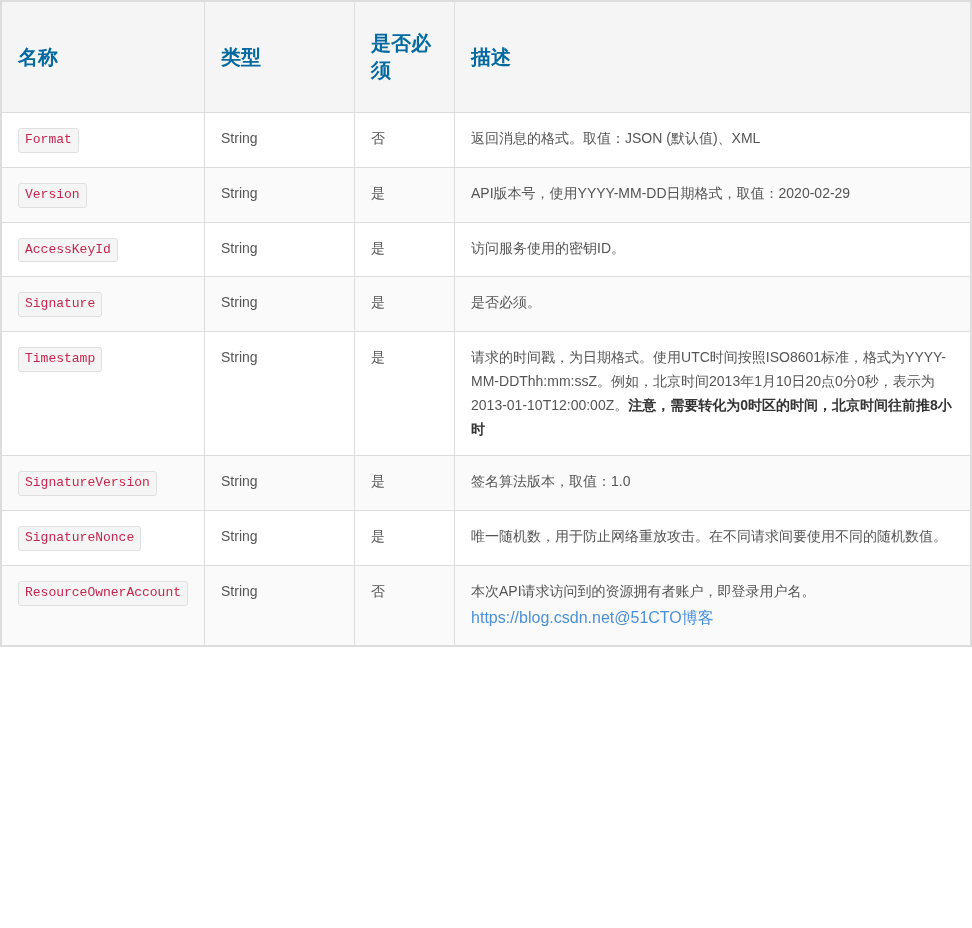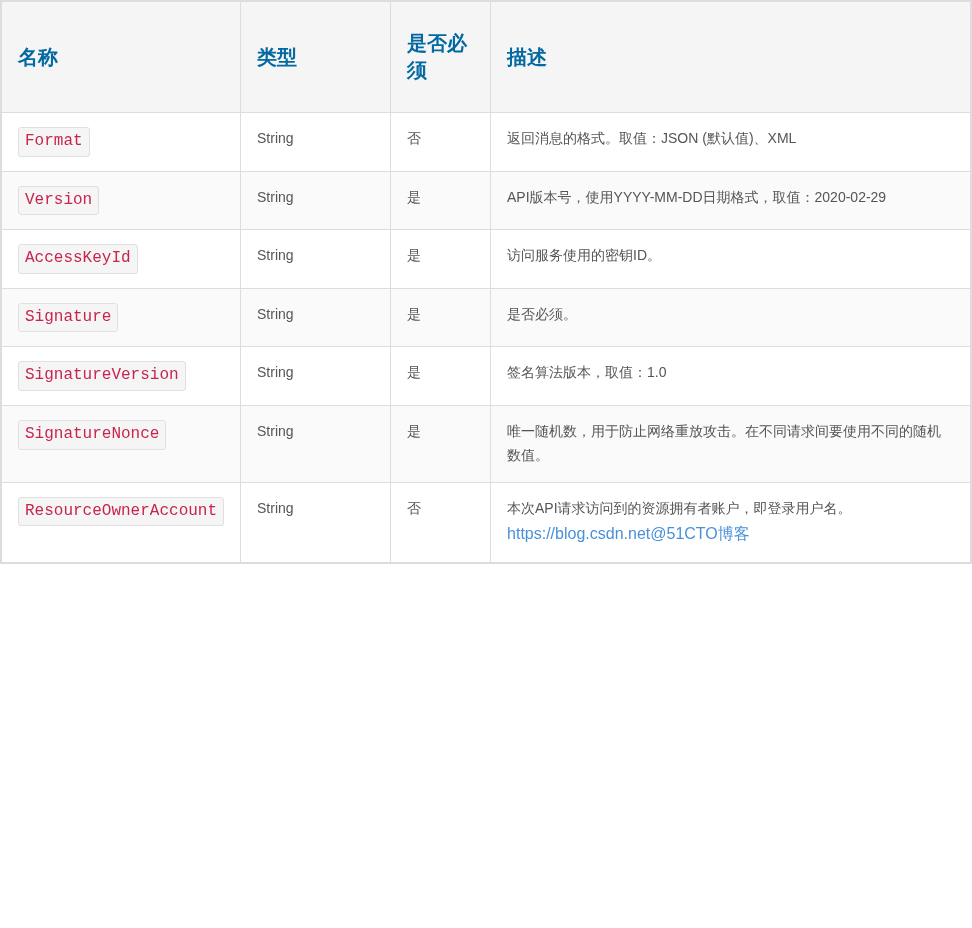--- a/index.html
+++ b/index.html
@@ -47,21 +47,21 @@
       line-height: 1.6;
       color: #555;
     }
     .code-tag {
       display: inline-block;
       background-color: #f5f5f5;
       border: 1px solid #e0e0e0;
       border-radius: 3px;
       padding: 1px 6px;
       font-family: Consolas, "Courier New", monospace;
-      font-size: 16px;
+      font-size: 13px;
       color: #c7254e;
     }
     .desc-cell {
       color: #555;
       line-height: 1.7;
     }
     .desc-cell strong {
       font-weight: bold;
       color: #333;
     }
@@ -106,20 +106,26 @@
           <td>是</td>
           <td class="desc-cell">访问服务使用的密钥ID。</td>
         </tr>
         <tr>
           <td><span class="code-tag">Signature</span></td>
           <td>String</td>
           <td>是</td>
           <td class="desc-cell">是否必须。</td>
         </tr>
         <tr>
+          <td><span class="code-tag">Timestamp</span></td>
+          <td>String</td>
+          <td>是</td>
+          <td class="desc-cell">请求的时间戳，为日期格式。使用UTC时间按照ISO8601标准，格式为YYYY-MM-DDThh:mm:ssZ。例如，北京时间2013年1月10日20点0分0秒，表示为2013-01-10T12:00:00Z。<strong>注意，需要转化为0时区的时间，北京时间往前推8小时</strong></td>
+        </tr>
+        <tr>
           <td><span class="code-tag">SignatureVersion</span></td>
           <td>String</td>
           <td>是</td>
           <td class="desc-cell">签名算法版本，取值：1.0</td>
         </tr>
         <tr>
           <td><span class="code-tag">SignatureNonce</span></td>
           <td>String</td>
           <td>是</td>
           <td class="desc-cell">唯一随机数，用于防止网络重放攻击。在不同请求间要使用不同的随机数值。</td>

